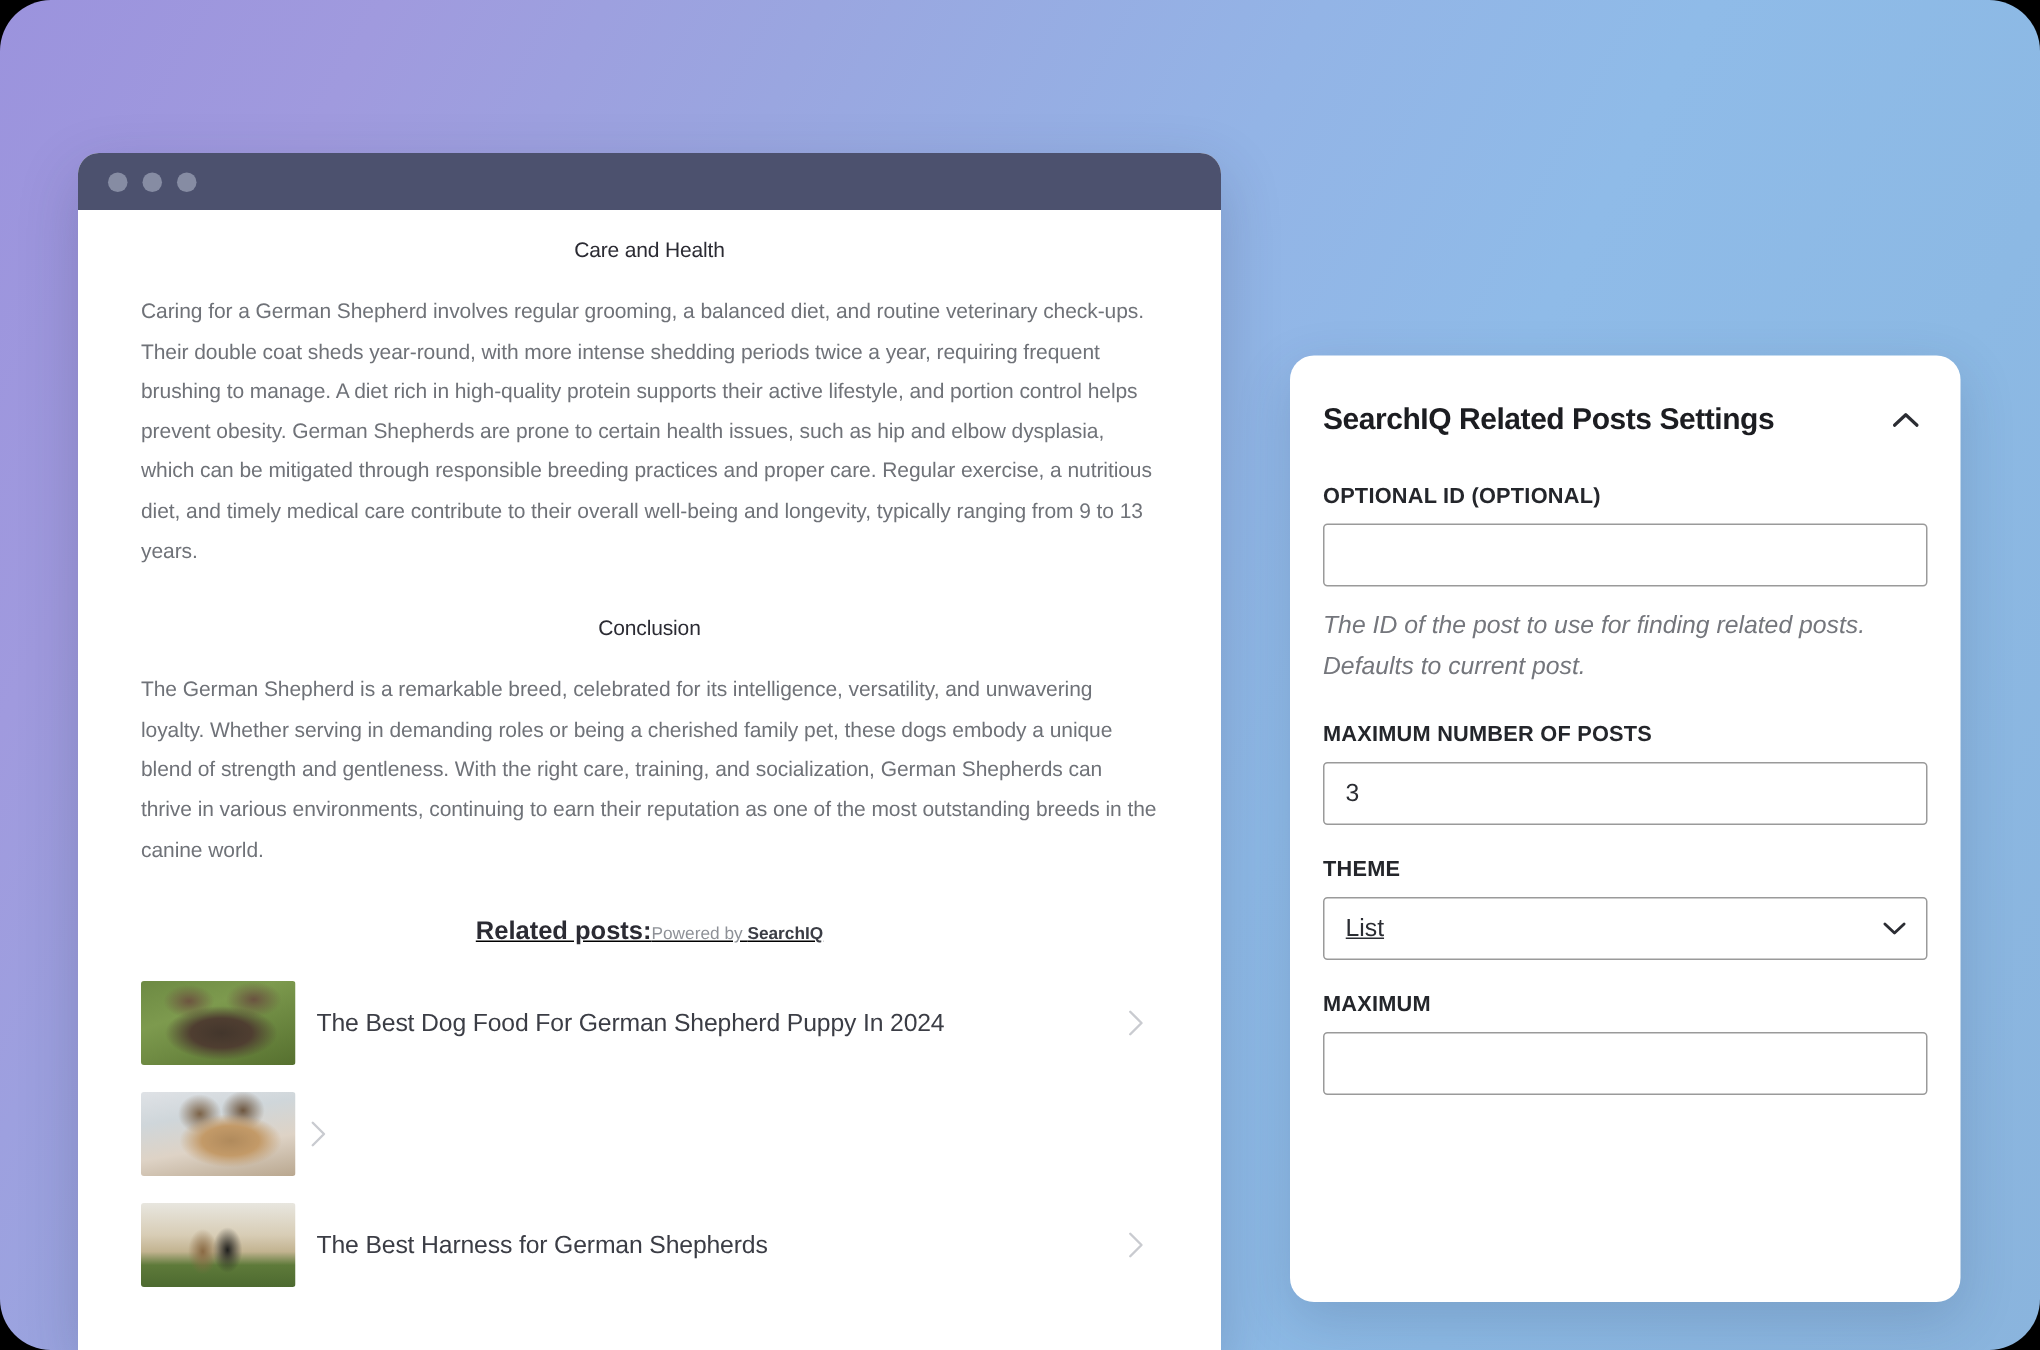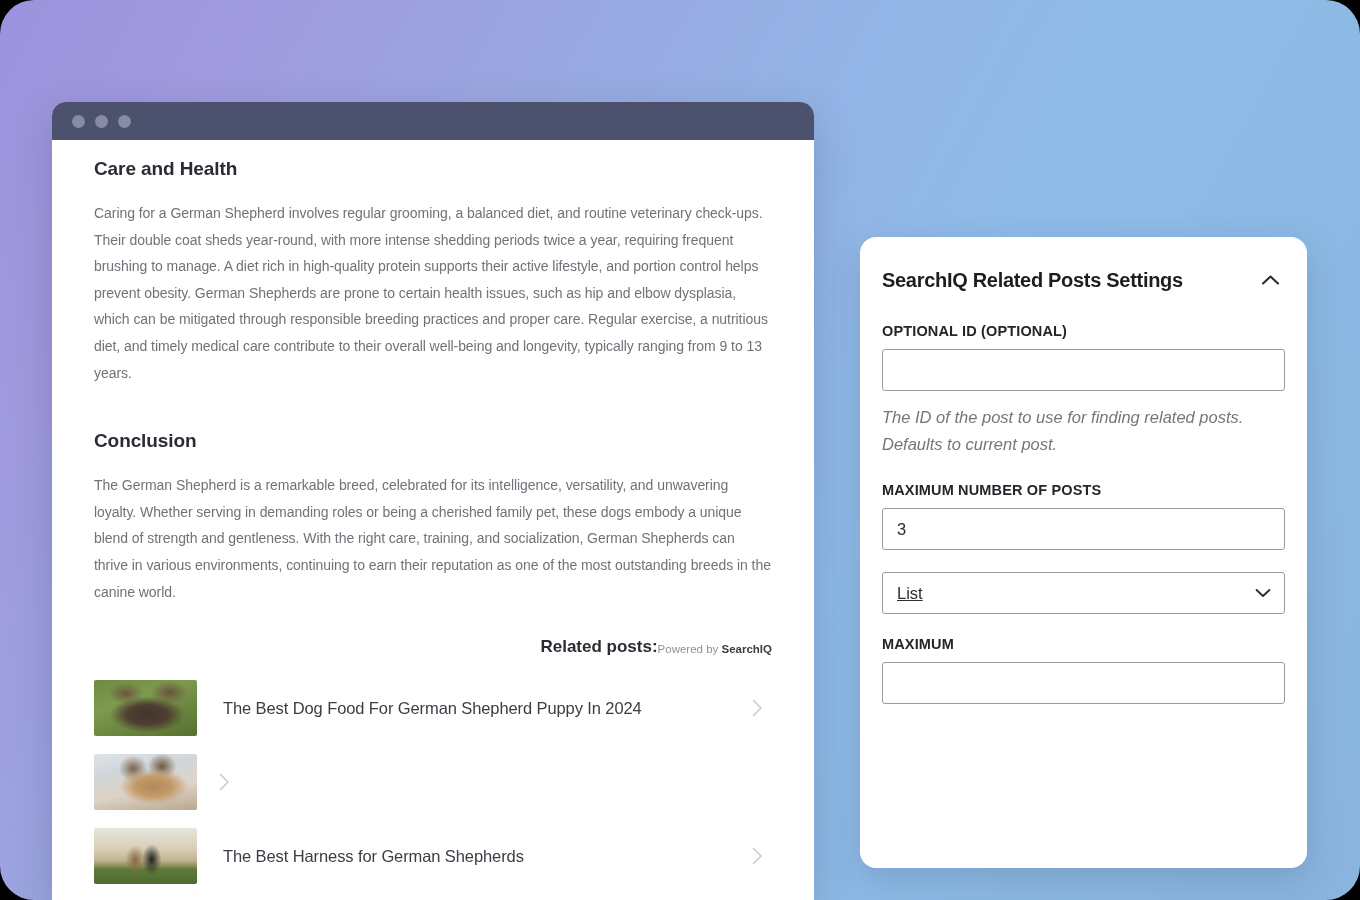--- a/index.html
+++ b/index.html
@@ -57,63 +57,65 @@
   }
 
   #browser-content {
     background: #fff;
     padding: 18px 42px 0 42px;
     height: calc(100% - 38px);
     overflow: hidden;
   }
 
   .art-h {
-    font-size: 19px;
-    font-weight: 700;
+    font-size: 14px;
+    font-weight: 400;
     color: #2b2b33;
     letter-spacing: -0.1px;
     margin-bottom: 20px;
     margin-top: 0;
-  }
-  .art-h.second { margin-top: 44px; }
+    text-align: center;
+  }
+  .art-h.second { margin-top: 30px; }
 
   .art-p {
     font-size: 14px;
     line-height: 26.6px;
     color: #6f7278;
     letter-spacing: -0.05px;
   }
 
   
   #related-block { margin-top: 32px; }
   #related-head {
     display: flex;
     align-items: flex-end;
-    justify-content: flex-end;
+    justify-content: center;
+    text-decoration: underline;
   }
   #related-title {
     font-size: 17px;
     font-weight: 700;
     color: #2b2b33;
   }
   #powered-by {
     font-size: 11.5px;
     color: #8e9197;
     white-space: nowrap;
     padding-bottom: 2px;
   }
   #powered-by b { color: #3b3d45; font-weight: 700; }
 
   #related-list { margin-top: 14px; }
 
   .rp-item {
     display: flex;
     align-items: center;
     height: 74px;
-    gap: 12px;
+    gap: 0;
   }
   .rp-thumb {
     width: 103px;
     height: 56px;
     flex: 0 0 103px;
     border-radius: 2px;
     overflow: hidden;
     position: relative;
   }
   .rp-label {
@@ -313,20 +315,21 @@
       <input class="field-input" type="text" value="" style="">
       <div class="field-help">The ID of the post to use for finding related posts. Defaults to current post.</div>
     </div>
 
     <div class="field-group tight">
       <label class="field-label">MAXIMUM NUMBER OF POSTS</label>
       <input class="field-input" type="text" value="3" style="">
     </div>
 
     <div class="field-group tight">
+      <label class="field-label">THEME</label>
       <div class="select-wrap">
         <select class="field-input">
           <option>List</option>
         </select>
         <span class="chev-down">
           <svg width="16" height="10" viewBox="0 0 16 10" fill="none" aria-hidden="true">
             <path d="M1.6 2 L8 8 L14.4 2" stroke="currentColor" stroke-width="1.9" stroke-linecap="round" stroke-linejoin="round"></path>
           </svg>
         </span>
       </div>

